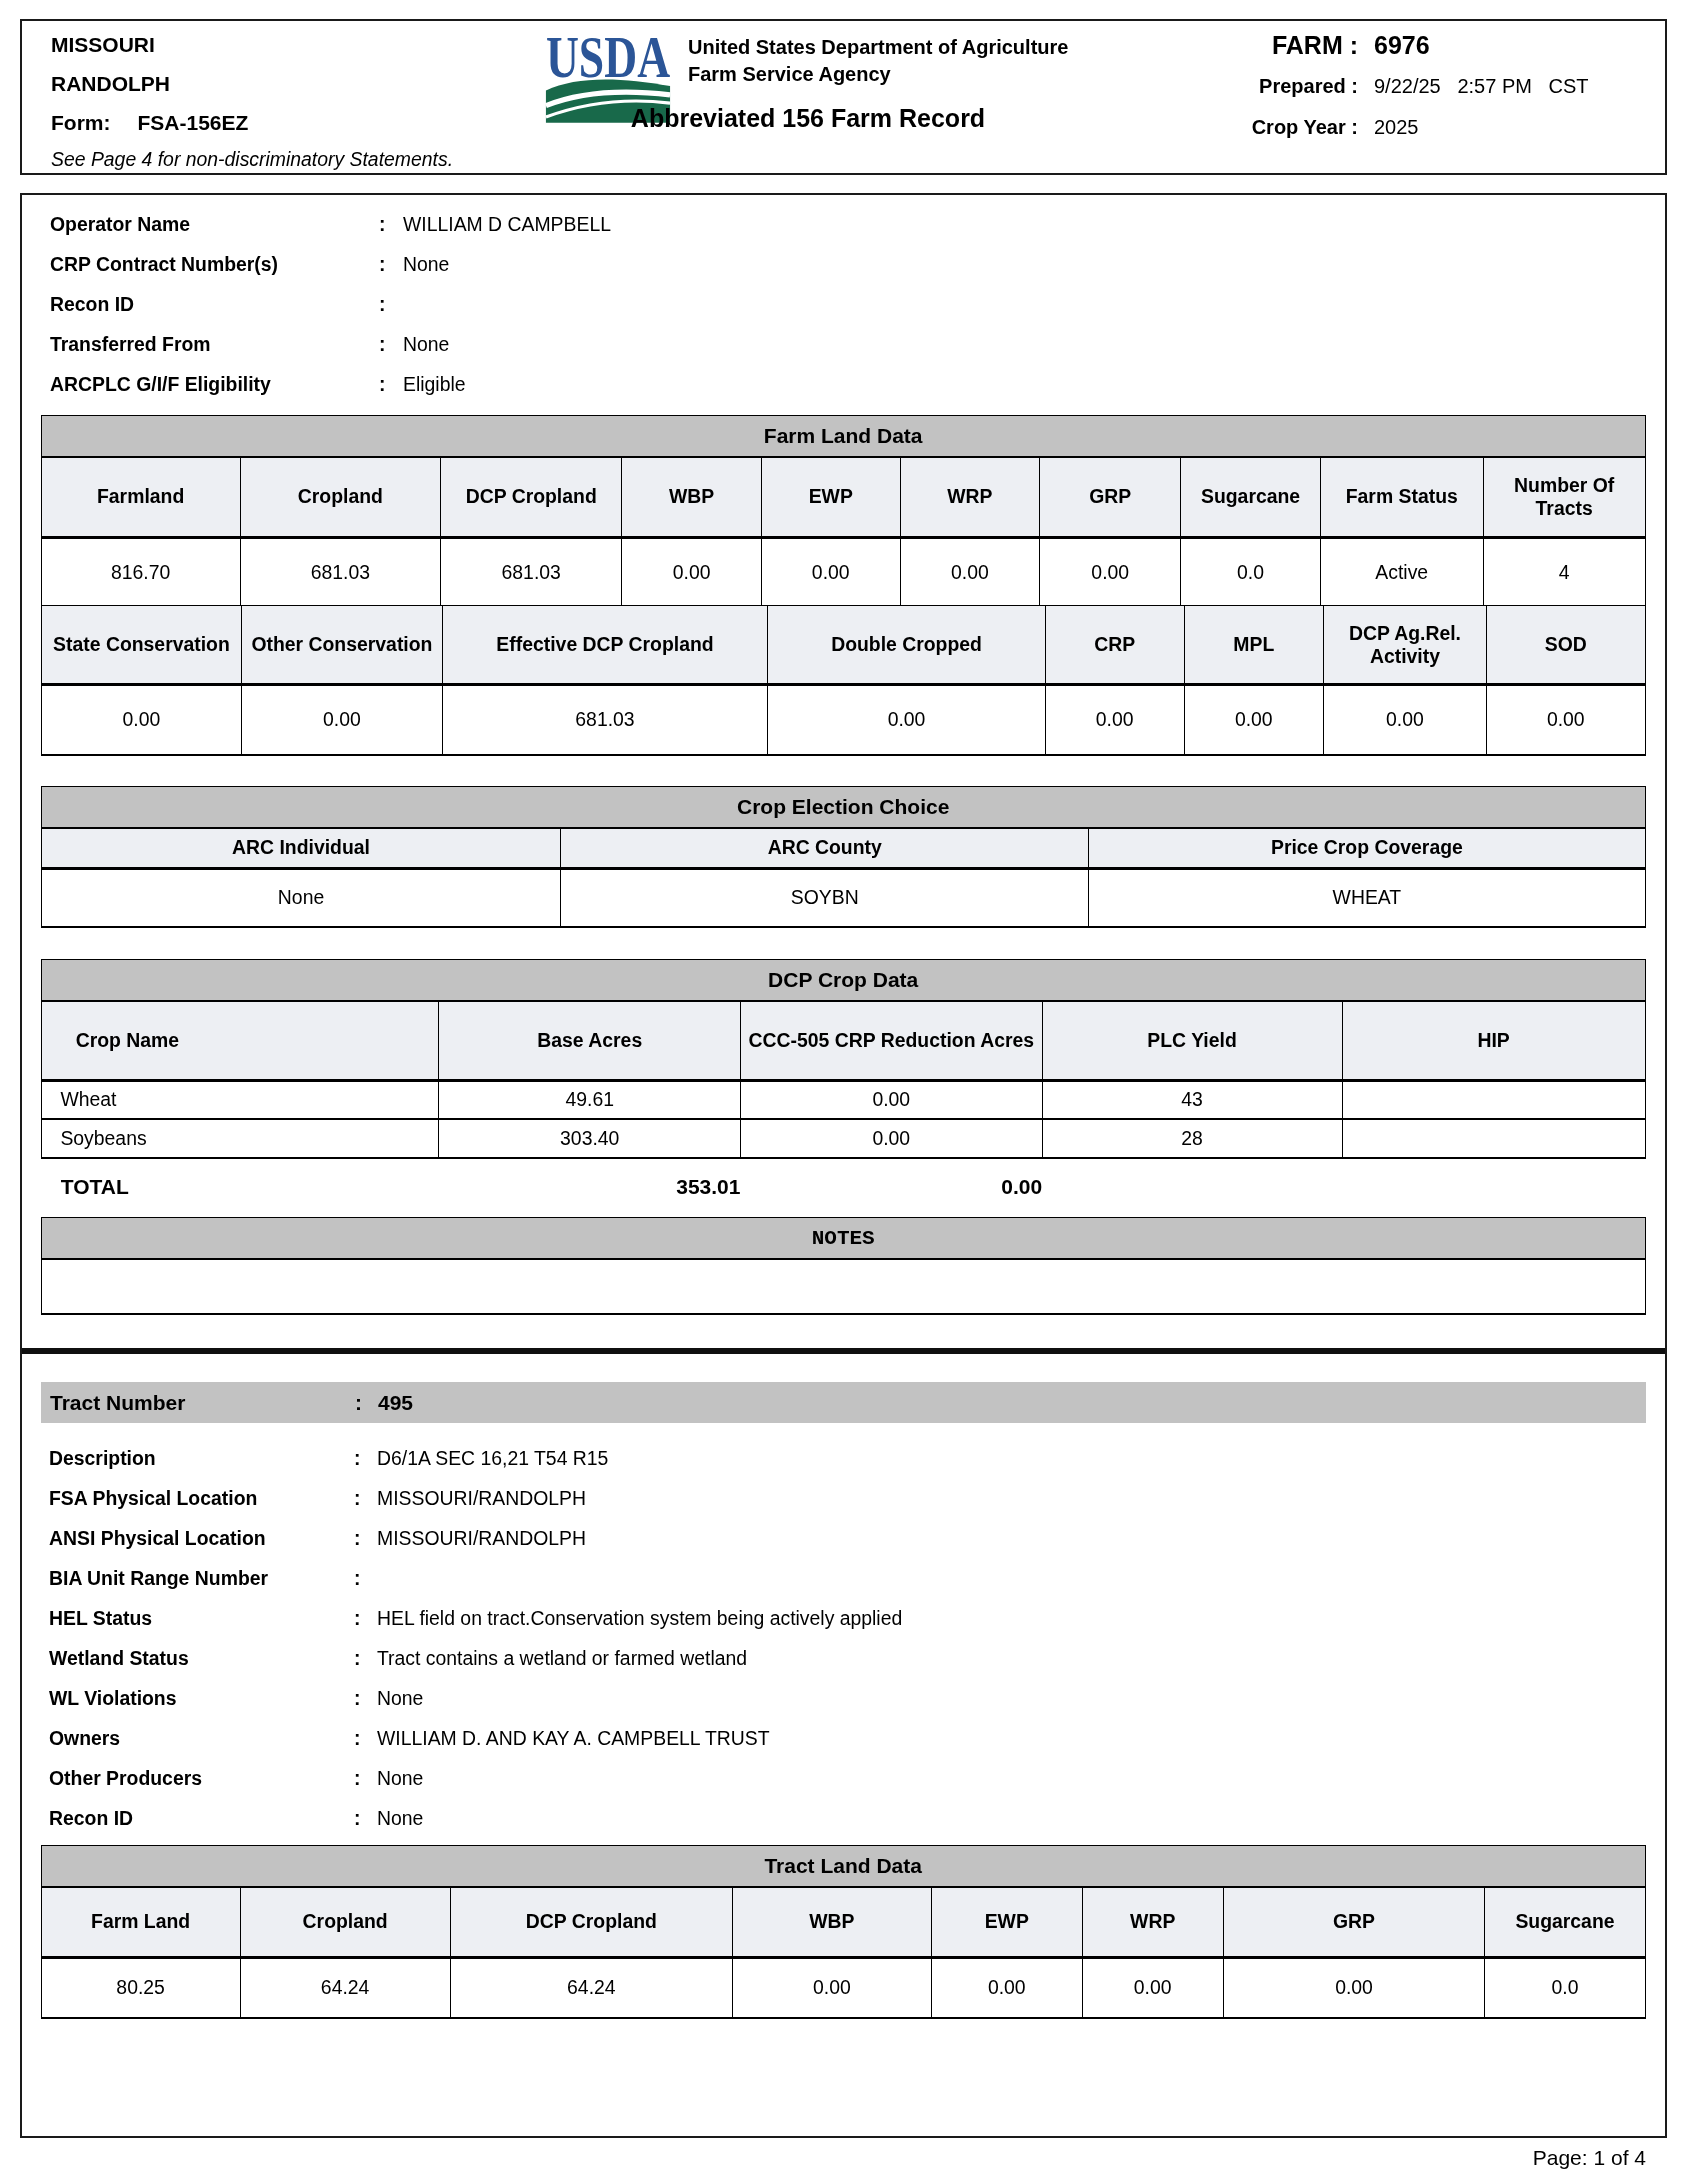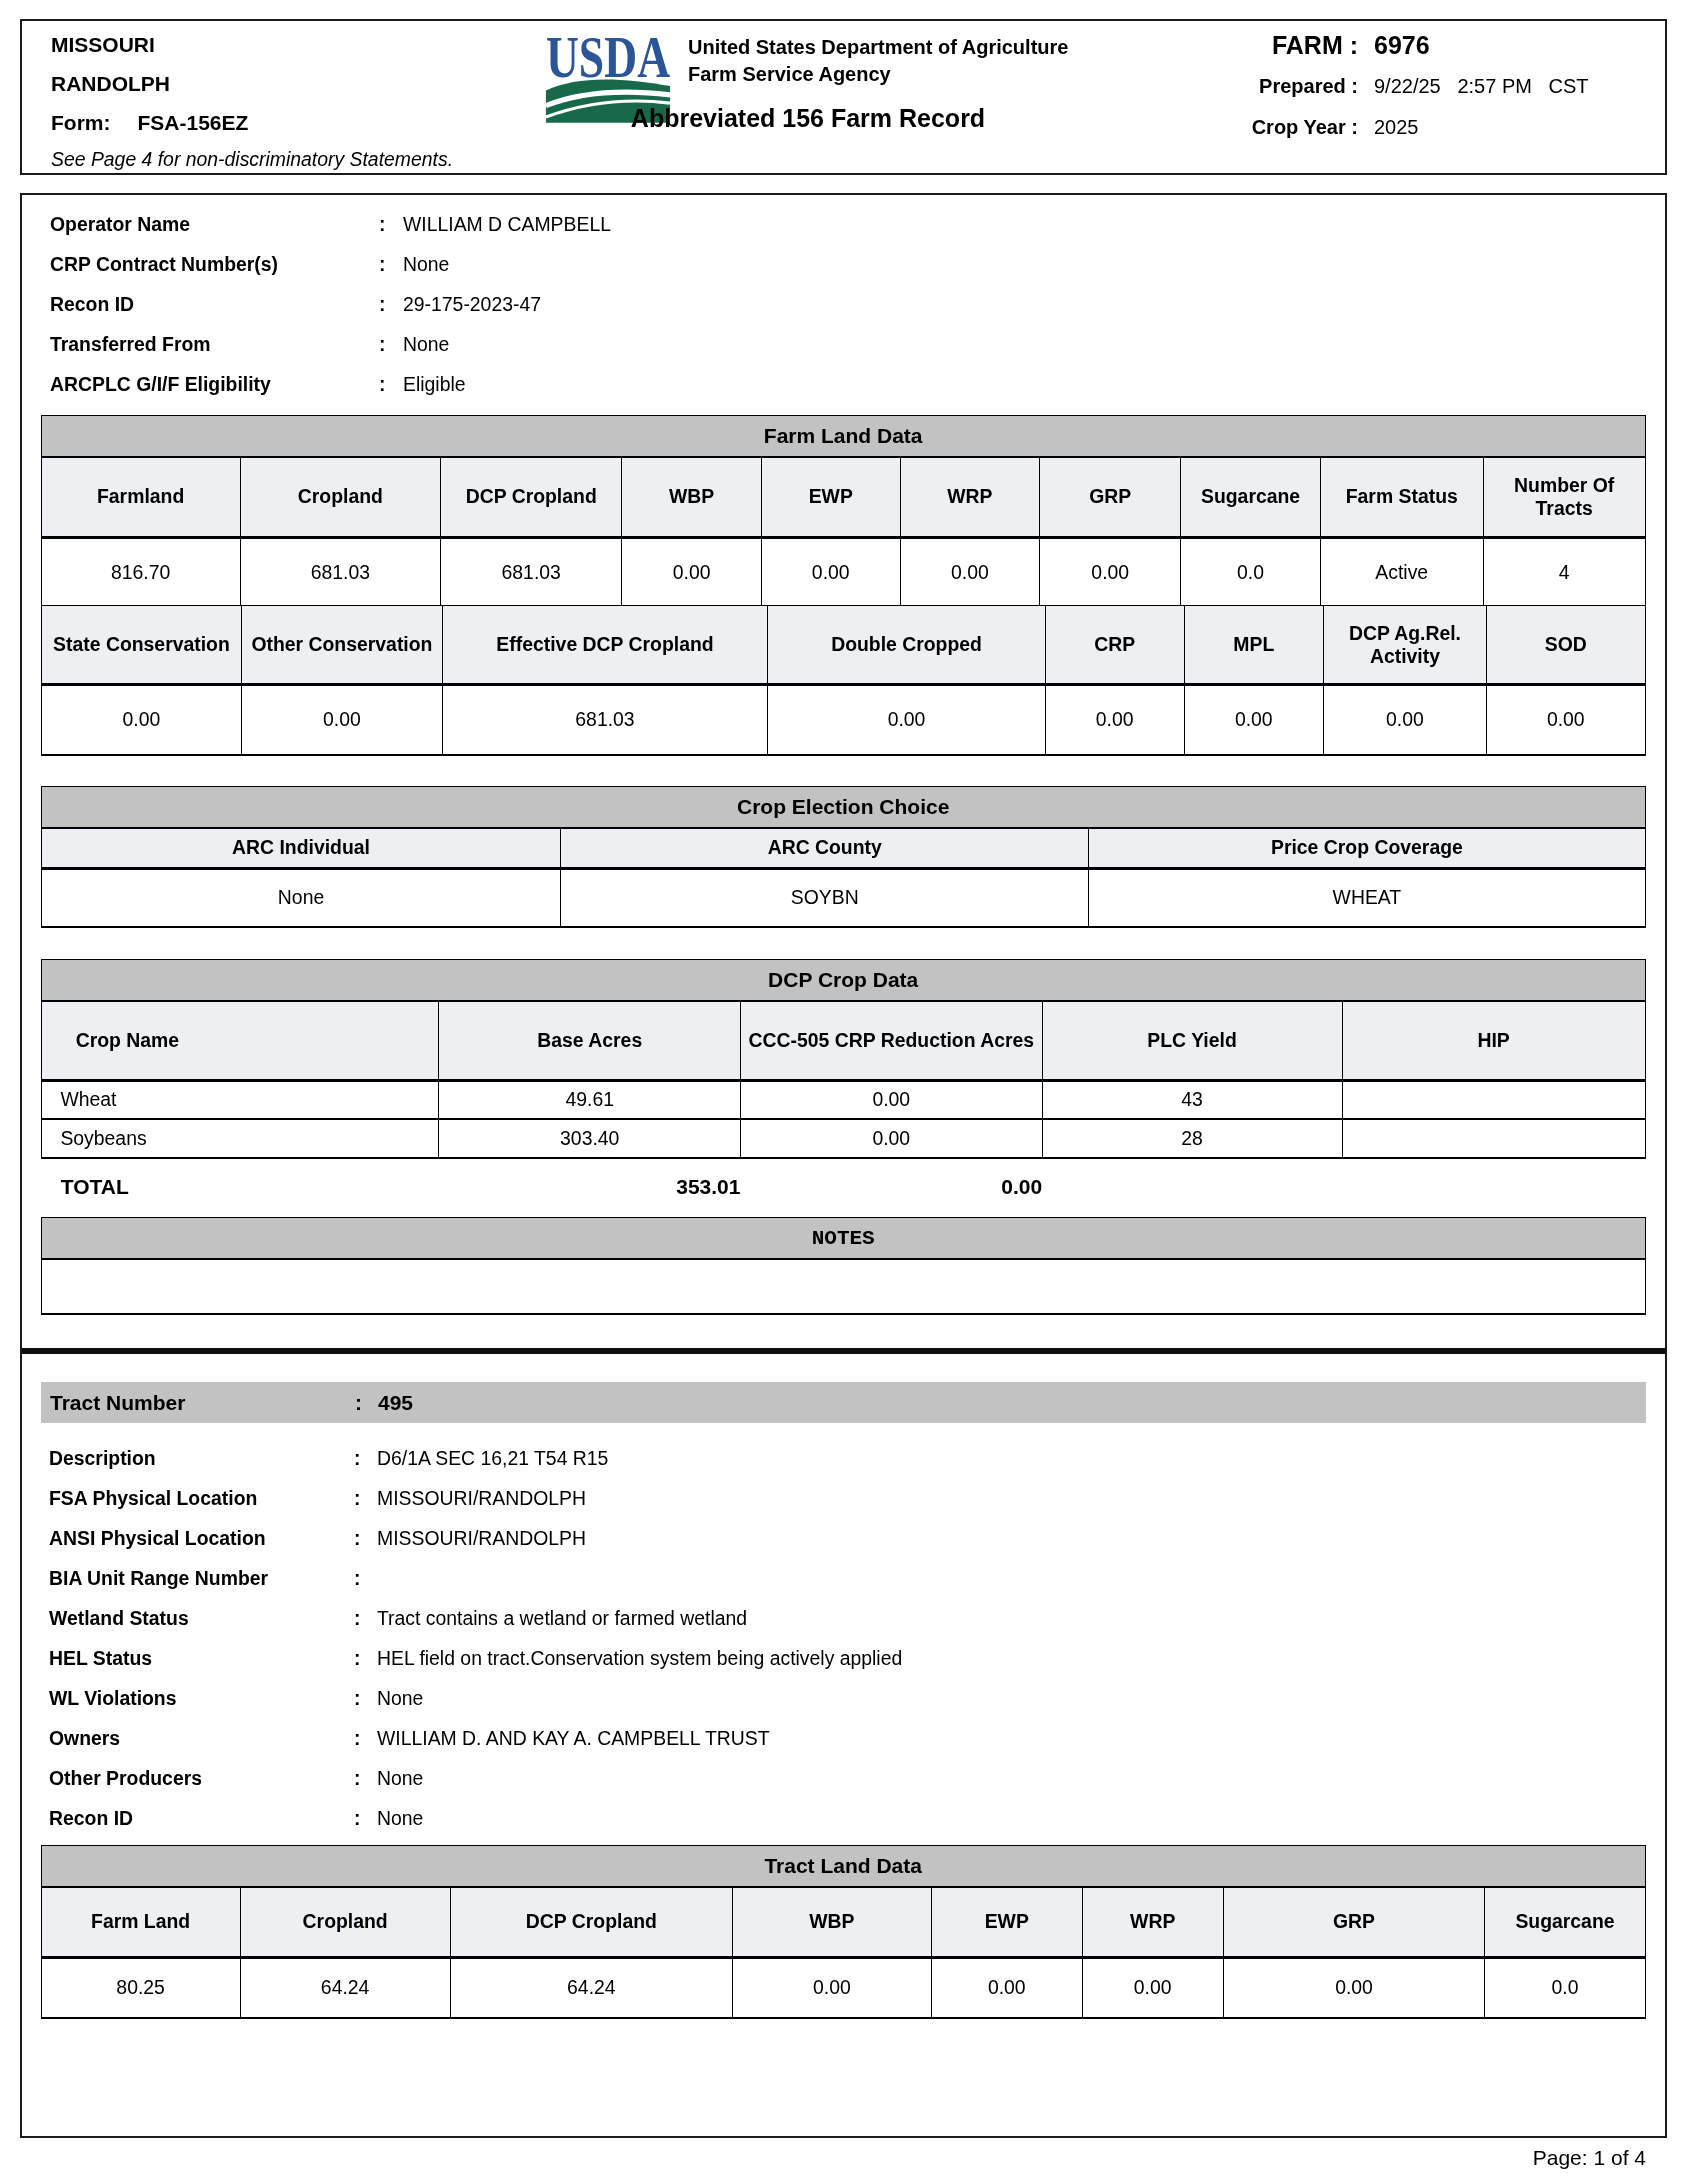--- a/index.html
+++ b/index.html
@@ -120,21 +120,20 @@
           <span class="kv-value">WILLIAM D CAMPBELL</span>
       </div>
       <div class="kv-row">
         <span class="kv-label">CRP Contract Number(s)</span>
           <span class="kv-colon"></span>
           <span class="kv-value">None</span>
       </div>
       <div class="kv-row">
         <span class="kv-label">Recon ID</span>
           <span class="kv-colon"></span>
-          <span class="kv-value">29-175-2023-47</span>
       </div>
       <div class="kv-row">
         <span class="kv-label">Transferred From</span>
           <span class="kv-colon"></span>
           <span class="kv-value">None</span>
       </div>
       <div class="kv-row">
         <span class="kv-label">ARCPLC G/I/F Eligibility</span>
           <span class="kv-colon"></span>
           <span class="kv-value">Eligible</span>
@@ -321,28 +320,28 @@
         <span class="kv-label">ANSI Physical Location</span>
           <span class="kv-colon"></span>
           <span class="kv-value">MISSOURI/RANDOLPH</span>
       </div>
       <div class="kv-row">
         <span class="kv-label">BIA Unit Range Number</span>
           <span class="kv-colon"></span>
           <span class="kv-value"></span>
       </div>
       <div class="kv-row">
+        <span class="kv-label">HEL Status</span>
+          <span class="kv-colon"></span>
+          <span class="kv-value">HEL field on tract.Conservation system being actively applied</span>
+      </div>
+      <div class="kv-row">
         <span class="kv-label">Wetland Status</span>
           <span class="kv-colon"></span>
           <span class="kv-value">Tract contains a wetland or farmed wetland</span>
-      </div>
-      <div class="kv-row">
-        <span class="kv-label">HEL Status</span>
-          <span class="kv-colon"></span>
-          <span class="kv-value">HEL field on tract.Conservation system being actively applied</span>
       </div>
       <div class="kv-row">
         <span class="kv-label">WL Violations</span>
           <span class="kv-colon"></span>
           <span class="kv-value">None</span>
       </div>
       <div class="kv-row">
         <span class="kv-label">Owners</span>
           <span class="kv-colon"></span>
           <span class="kv-value">WILLIAM D. AND KAY A. CAMPBELL TRUST</span>

